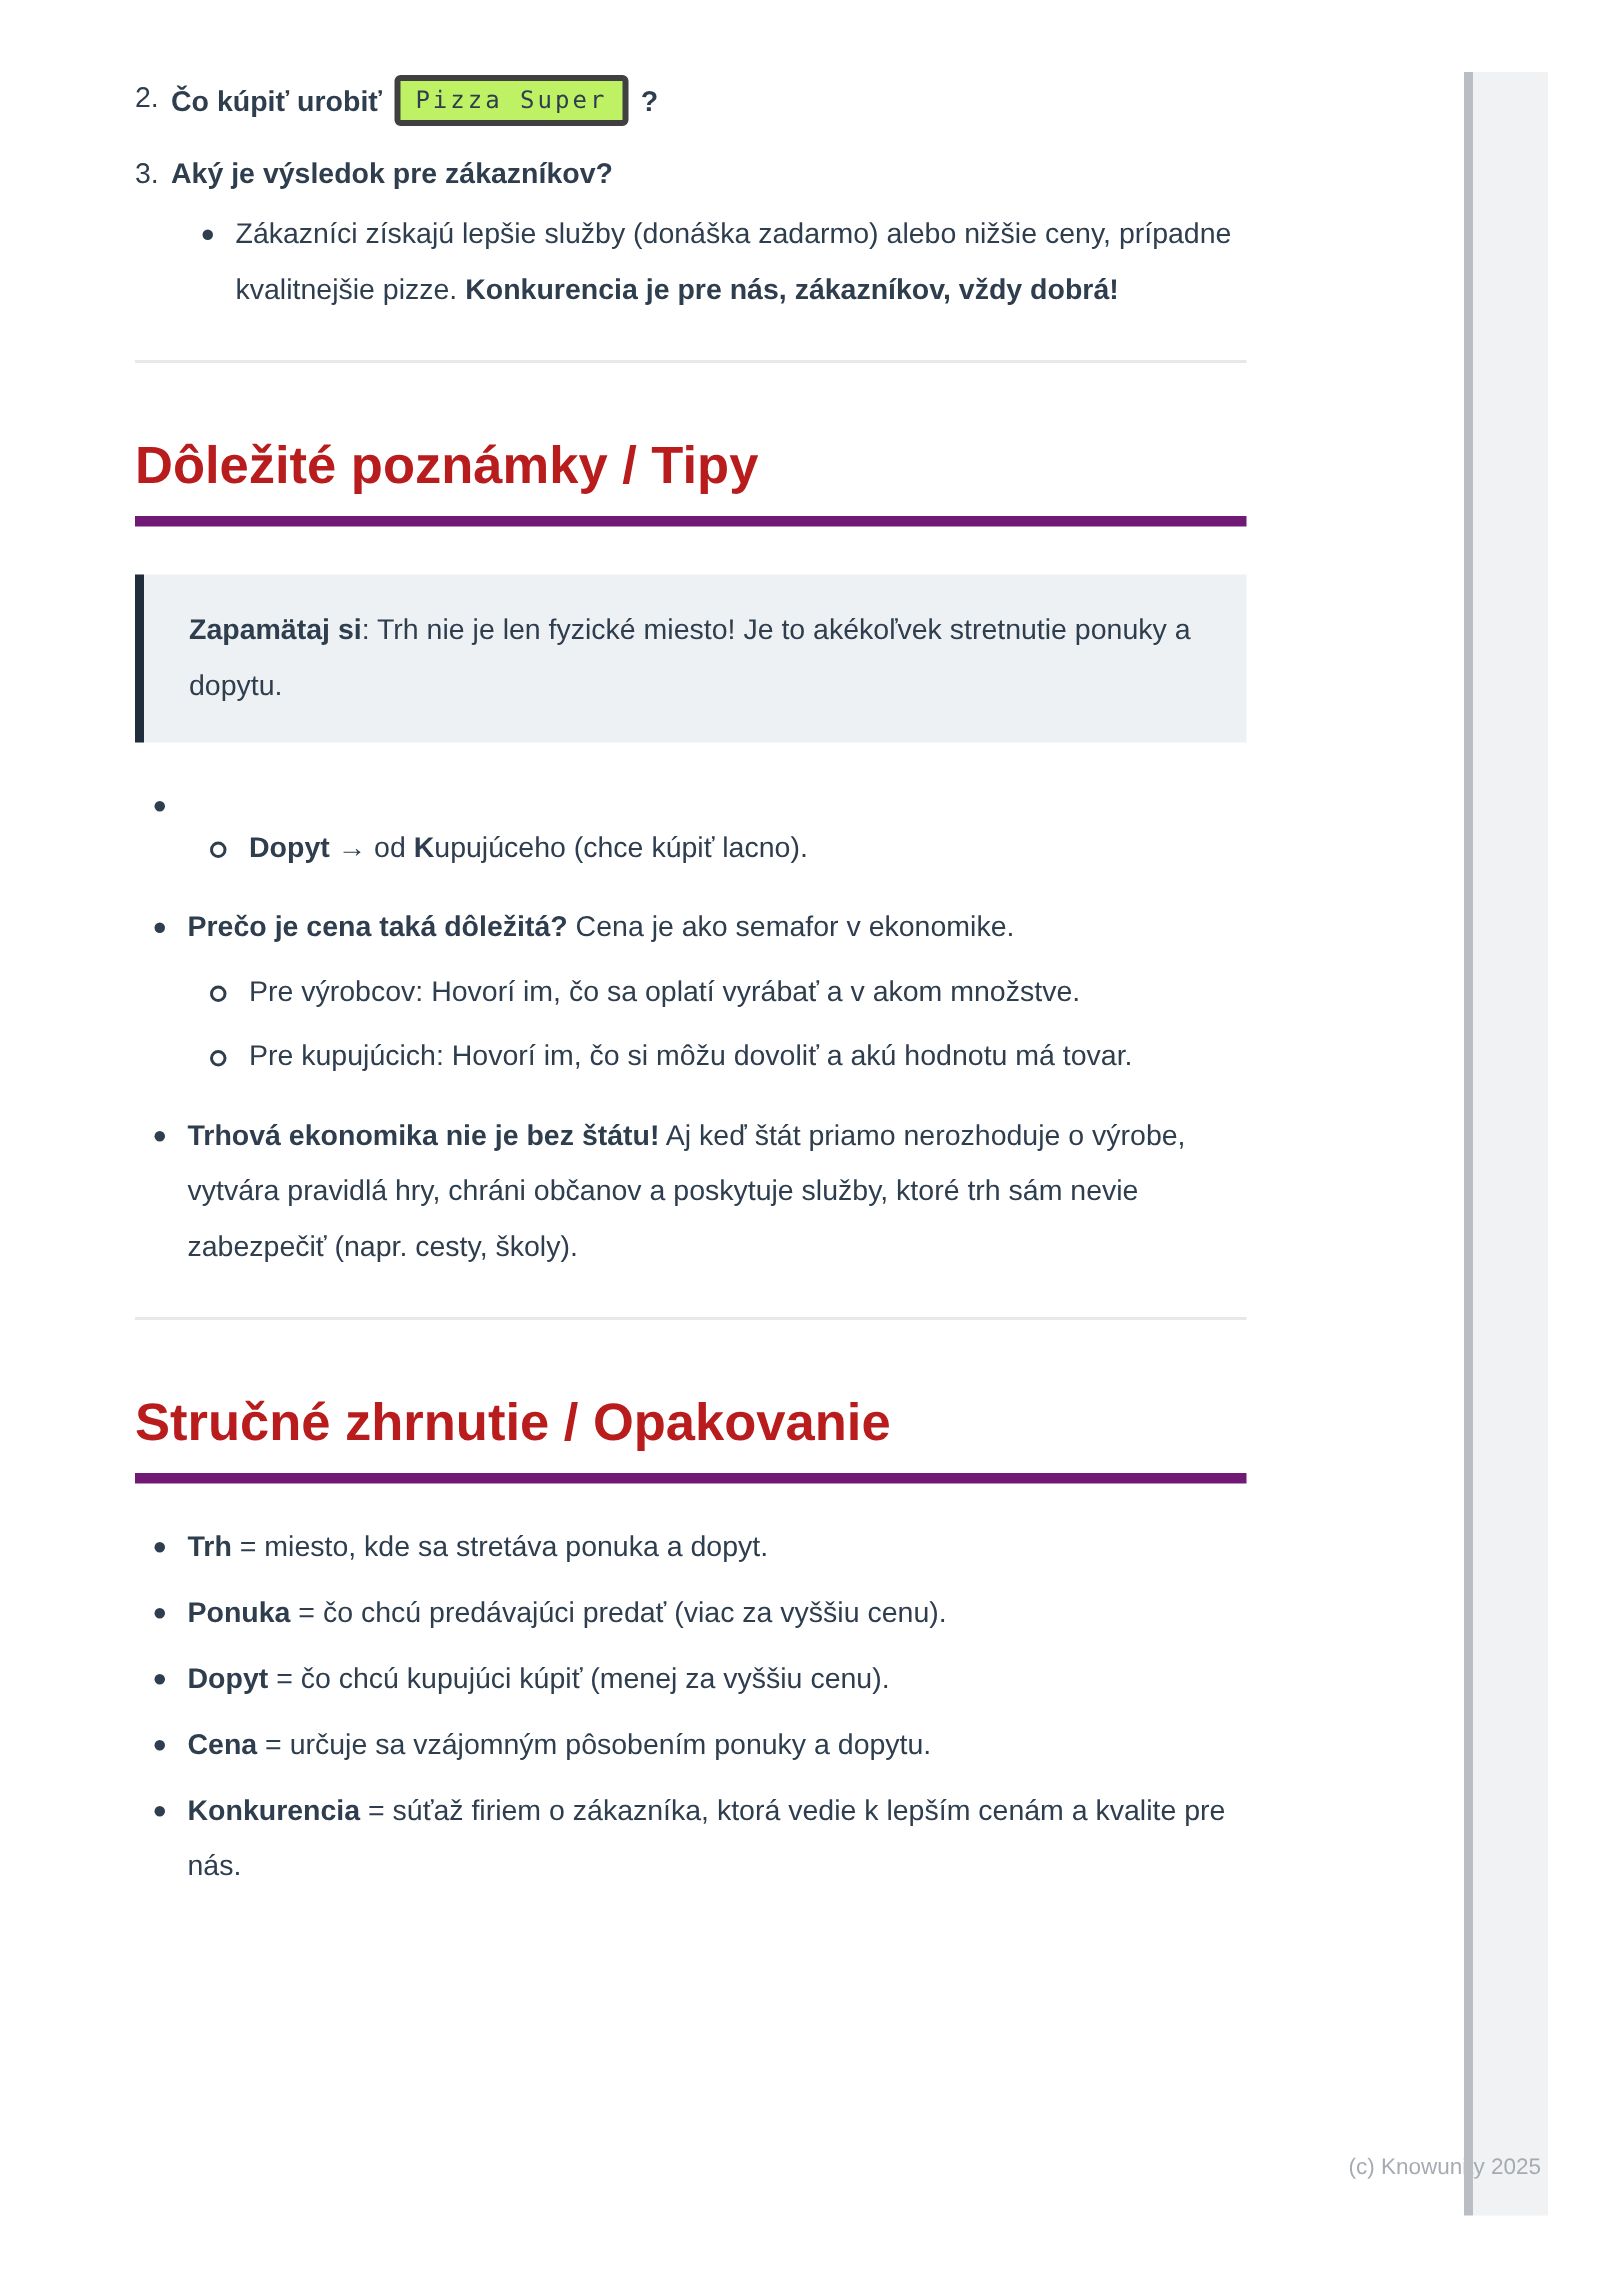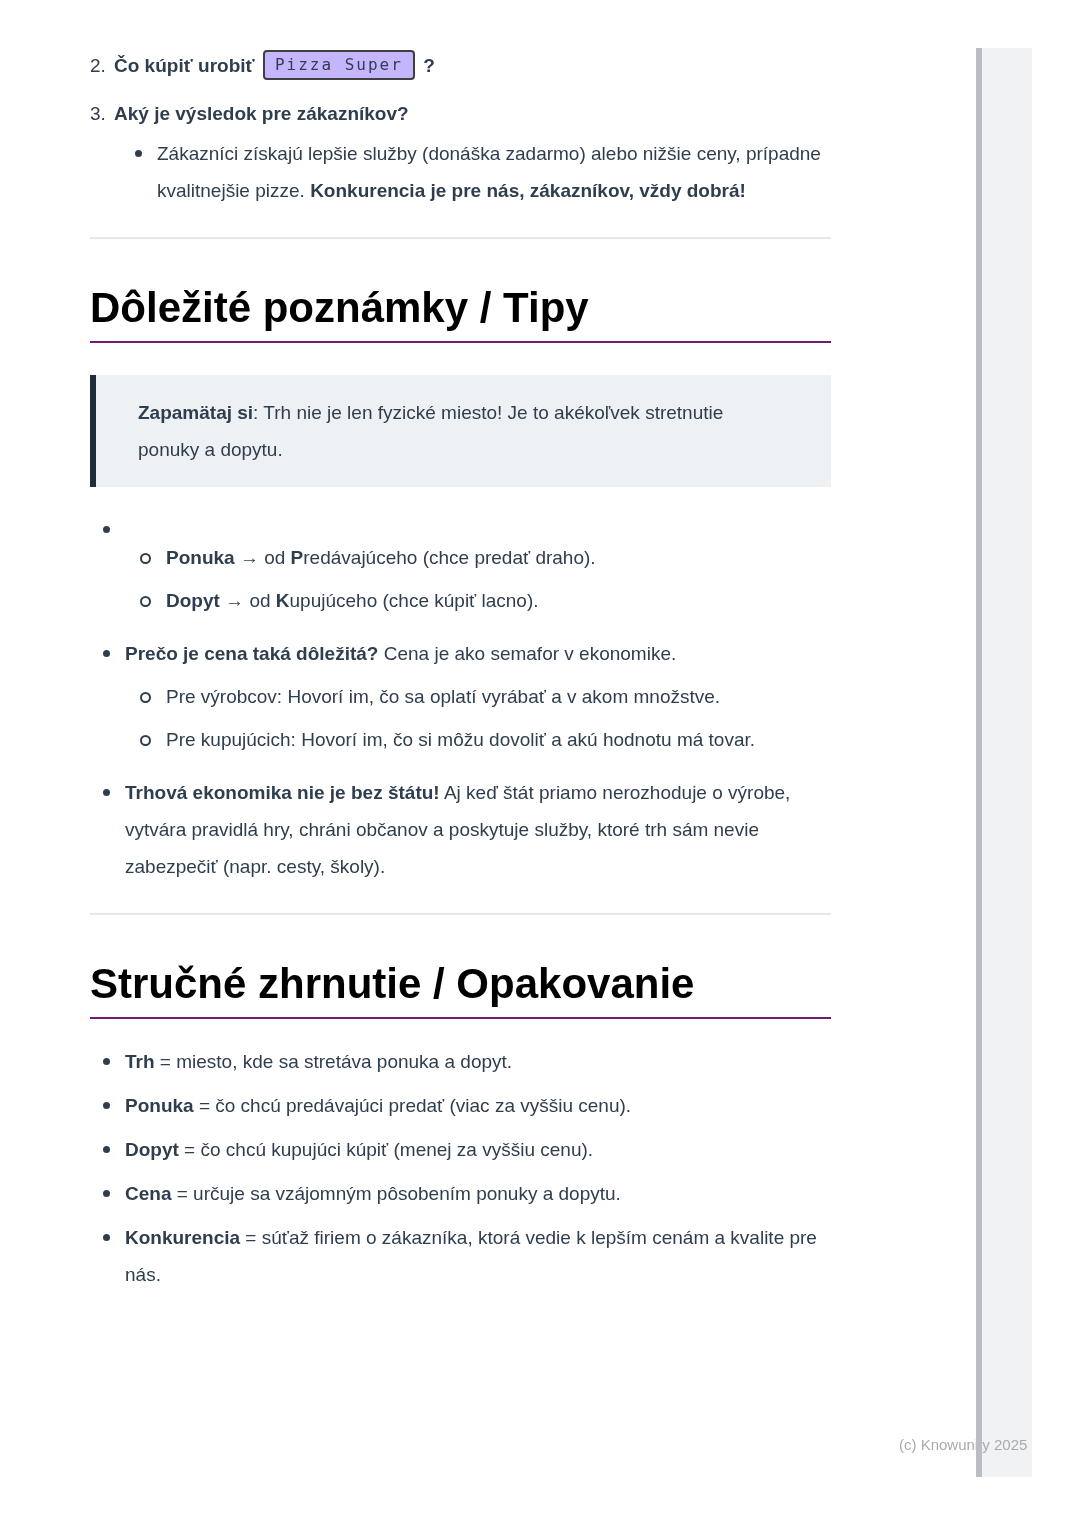--- a/index.html
+++ b/index.html
@@ -14,43 +14,43 @@
   .qa-list { list-style:none; margin:50px 0 0 0; padding:0; }
   .qa-item { display:flex; }
   .qa-item + .qa-item { margin-top:16px; }
   .qa-num { flex:none; width:24px; line-height:32px; }
   .qa-body { flex:1; }
   .qa-question { font-weight:bold; line-height:32px; }
 
   .code {
     font-family:"DejaVu Sans Mono","Liberation Mono",monospace;
     font-weight:normal; font-size:16px; letter-spacing:2px;
-    background:#c4b5fd; border:2px solid #404040; border-radius:4px;
+    background:#bef264; border:4px solid #404040; border-radius:4px;
     padding:2px 10px; margin:0 3px; display:inline-block; line-height:22px;
     vertical-align:2px; color:#2f3e4e;
   }
   .b { font-weight:bold; }
 
   .b-row { display:flex; line-height:37px; }
   .b-marker-dot { flex:none; width:7px; height:7px; border-radius:50%; background:#2f3e4e; margin-top:15px; }
   .b-marker-ring { flex:none; width:7px; height:7px; border-radius:50%; border:2px solid #2f3e4e; background:transparent; margin-top:14px; }
   .qa-body .b-row { margin-top:5px; }
   .qa-body .b-marker-dot { margin-left:21px; }
   .qa-body .b-row .b-text { margin-left:15px; }
 
   .rule { border:none; border-top:2px solid #e8e8e8; margin:28px 0 0 0; }
 
   .section-title {
-    margin:46px 0 0 0; font-size:42px; font-weight:700; line-height:46px;
-    color:#000000; padding-bottom:10px; border-bottom:2px solid #701a75;
+    margin:46px 0 0 0; font-size:35px; font-weight:700; line-height:46px;
+    color:#b91c1c; padding-bottom:10px; border-bottom:7px solid #701a75;
   }
 
   .callout {
     margin-top:32px; background:#eef1f4; border-left:6px solid #1f2d3d;
-    padding:19px 42px; line-height:37px;
+    padding:19px 30px; line-height:37px;
   }
 
   .note-list, .sum-list { list-style:none; margin:24px 0 0 0; padding:0; }
   .note-item + .note-item { margin-top:16px; }
   .note-item > .b-row > .b-marker-dot,
   .sum-item > .b-row > .b-marker-dot { margin-left:13px; }
   .note-item > .b-row > .b-text,
   .sum-item > .b-row > .b-text { margin-left:15px; }
   .sub-list { list-style:none; margin:0; padding:0; }
   .sub-item { margin-top:6px; }
@@ -94,26 +94,20 @@
   <div class="callout">
     <div class="callout-text"><span class="b">Zapamätaj si</span><span>: Trh nie je len fyzické miesto! Je to akékoľvek stretnutie ponuky a dopytu.</span></div>
   </div>
 
   <ul class="note-list">
     <li class="note-item">
       <div class="b-row">
         <span class="b-marker-dot"></span>
       </div>
       <ul class="sub-list">
-        <li class="sub-item">
-          <div class="b-row">
-            <span class="b-marker-ring"></span>
-            <div class="b-text"><span class="b">Ponuka</span><span> → od </span><span class="b">P</span><span>redávajúceho (chce predať draho).</span></div>
-          </div>
-        </li>
         <li class="sub-item">
           <div class="b-row">
             <span class="b-marker-ring"></span>
             <div class="b-text"><span class="b">Dopyt</span><span> → od </span><span class="b">K</span><span>upujúceho (chce kúpiť lacno).</span></div>
           </div>
         </li>
       </ul>
     </li>
     <li class="note-item">
       <div class="b-row">

